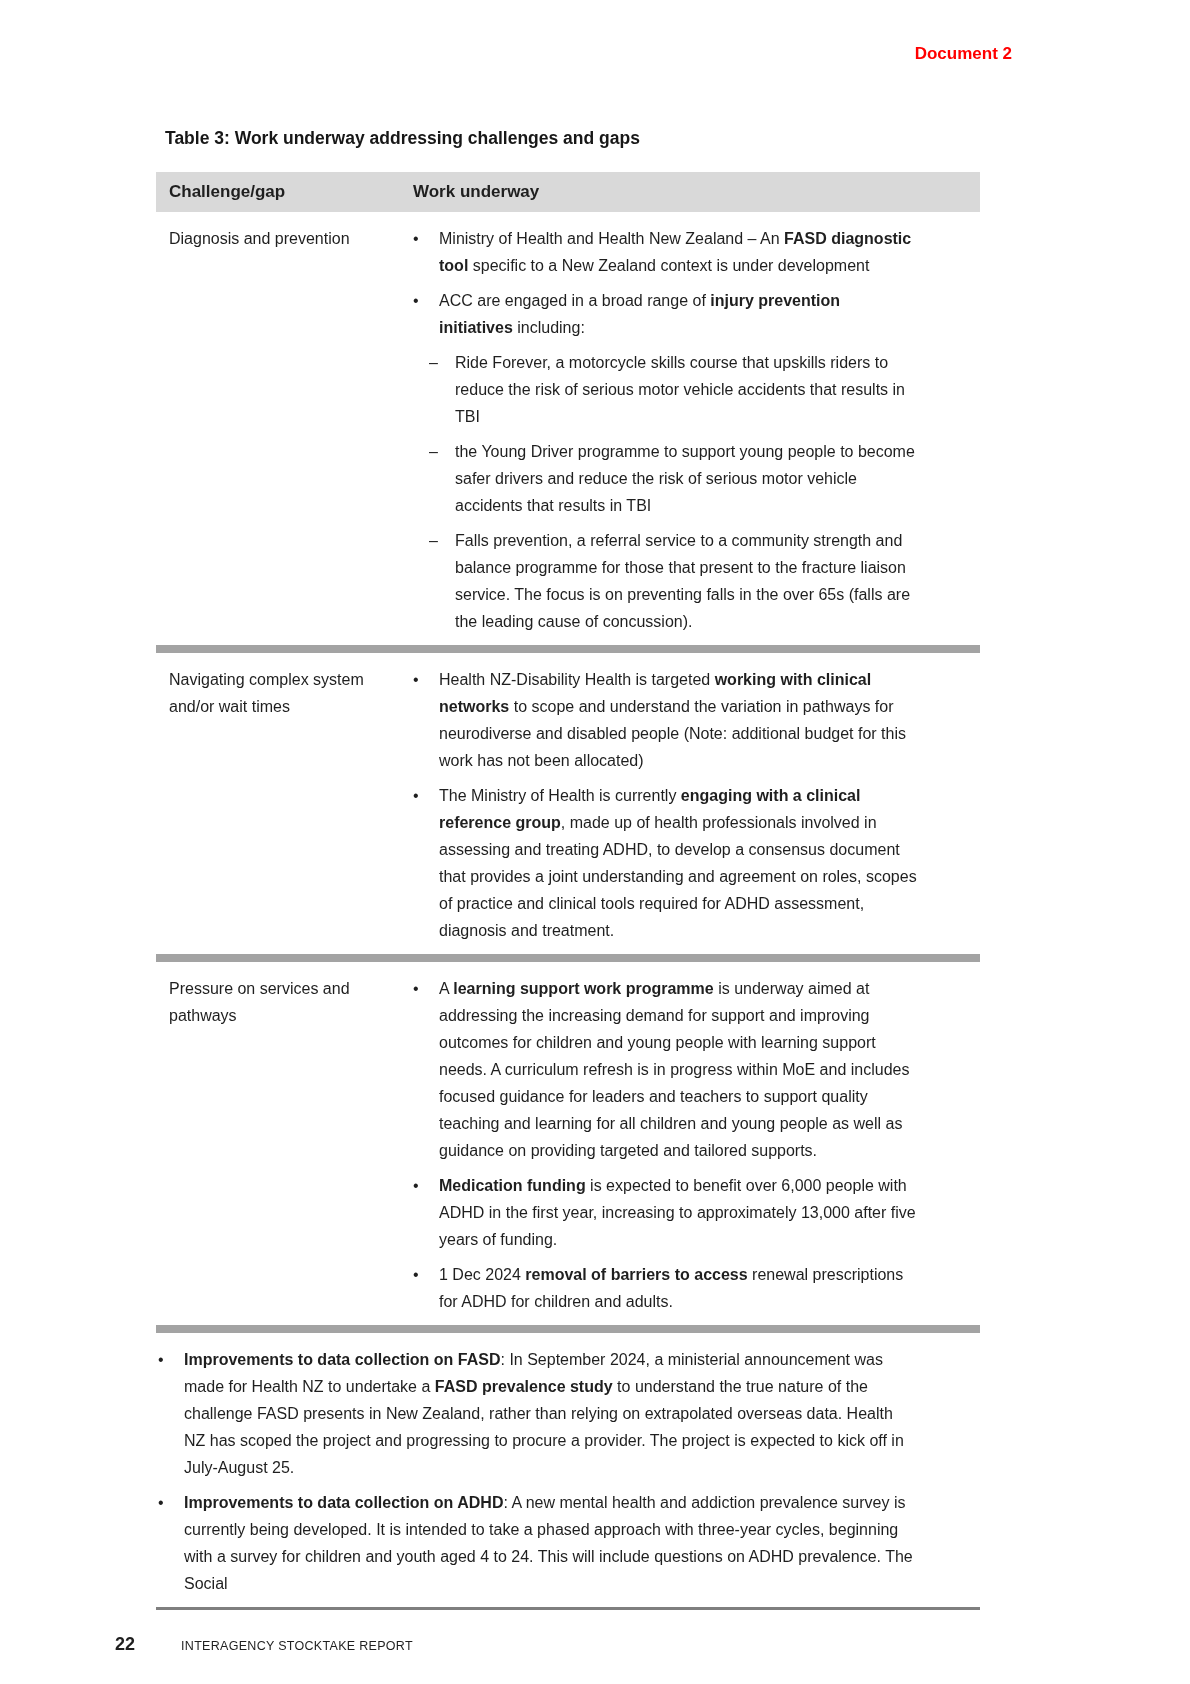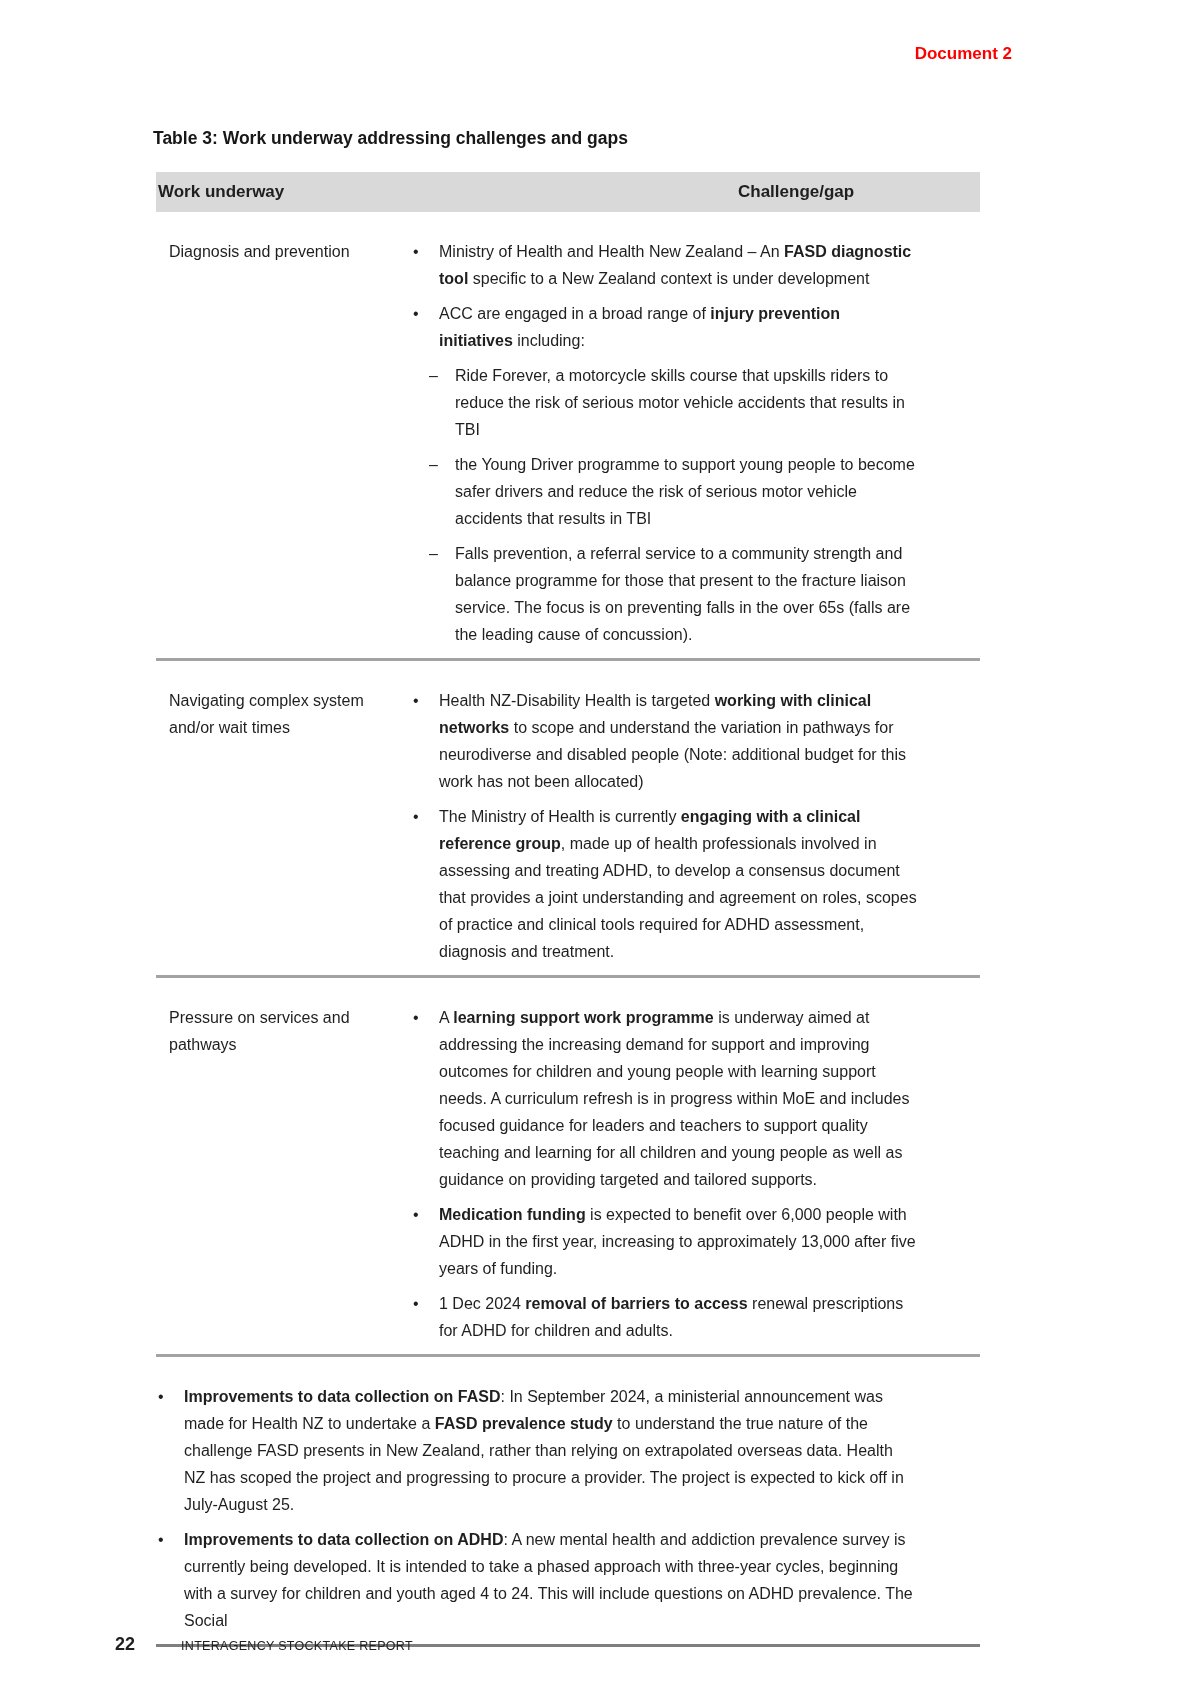--- a/index.html
+++ b/index.html
@@ -13,21 +13,21 @@
   }
   .doc-label {
     position: absolute;
     top: 44px; right: 178px;
     font-size: 17px; font-weight: 700;
     color: #ff0000;
     text-align: center;
   }
   .table-title {
     position: absolute;
-    top: 128px; left: 153px;
+    top: 128px; left: 165px;
     font-size: 17.5px; font-weight: 700;
     margin: 0;
     color: #171717;
   }
   .doc-table {
     position: absolute;
     top: 172px; left: 156px;
     width: 824px;
     border-bottom: 3px solid #7f7f7f;
   }
@@ -35,22 +35,22 @@
     display: flex;
     background: #d9d9d9;
   }
   .th {
     font-weight: 700; font-size: 17px;
     padding: 10px 0 10px 13px;
     box-sizing: border-box;
   }
   .th.col1 { width: 255px; }
   .th.col2 { flex: 1; padding-left: 2px; }
-  .trow { display: flex; padding: 21px 0 6px; }
-  .trow + .trow { border-top: 3px solid #a3a3a3; }
+  .trow { display: flex; padding: 8px 0 6px; }
+  .trow + .trow { border-top: 8px solid #a3a3a3; }
   .cell { box-sizing: border-box; font-size: 16px; line-height: 27px; }
   .cell.challenge {
     width: 255px;
     padding: 5px 20px 0 13px;
   }
   .cell.work {
     flex: 1;
     padding: 5px 62px 0 2px;
   }
   .item { display: flex; margin-bottom: 8px; }
@@ -69,22 +69,22 @@
 </style>
 </head>
 <body>
 
 <div class="doc-label">Document 2</div>
 
 <h2 class="table-title">Table 3: Work underway addressing challenges and gaps</h2>
 
 <div class="doc-table">
   <div class="thead">
+    <div class="th col1">Challenge/gap</div>
     <div class="th col2">Work underway</div>
-    <div class="th col1">Challenge/gap</div>
   </div>
   <div>
       <div class="trow">
         <div class="cell challenge">Diagnosis and prevention</div>
         <div class="cell work">
           <div class="item bullet">
             <span class="marker">•</span>
             <span class="text"><span>Ministry of Health and Health New Zealand – An </span><span class="bold">FASD diagnostic tool</span><span> specific to a New Zealand context is under development</span></span>
           </div>
           <div class="item bullet">

